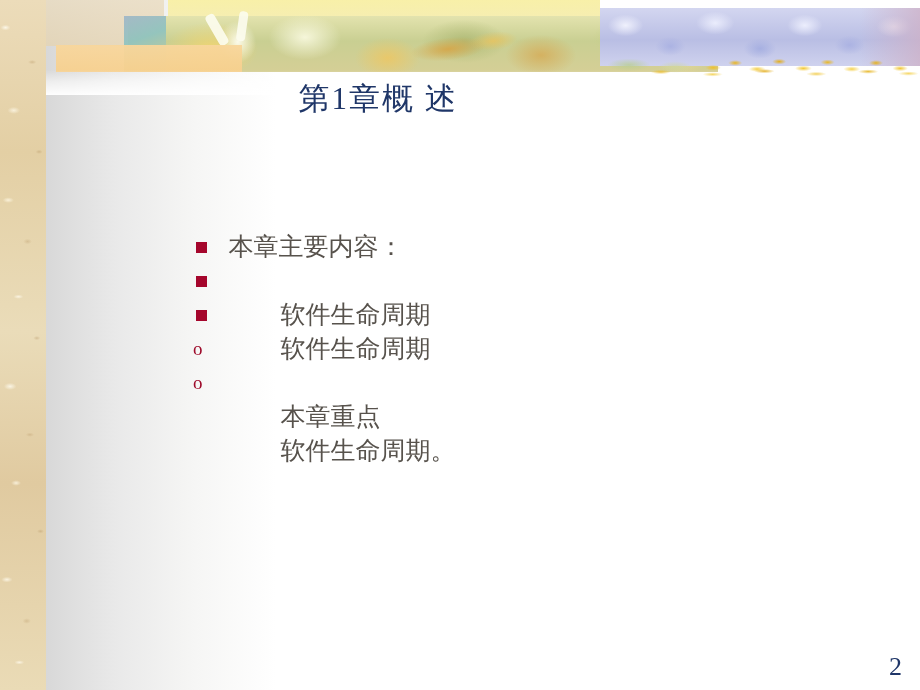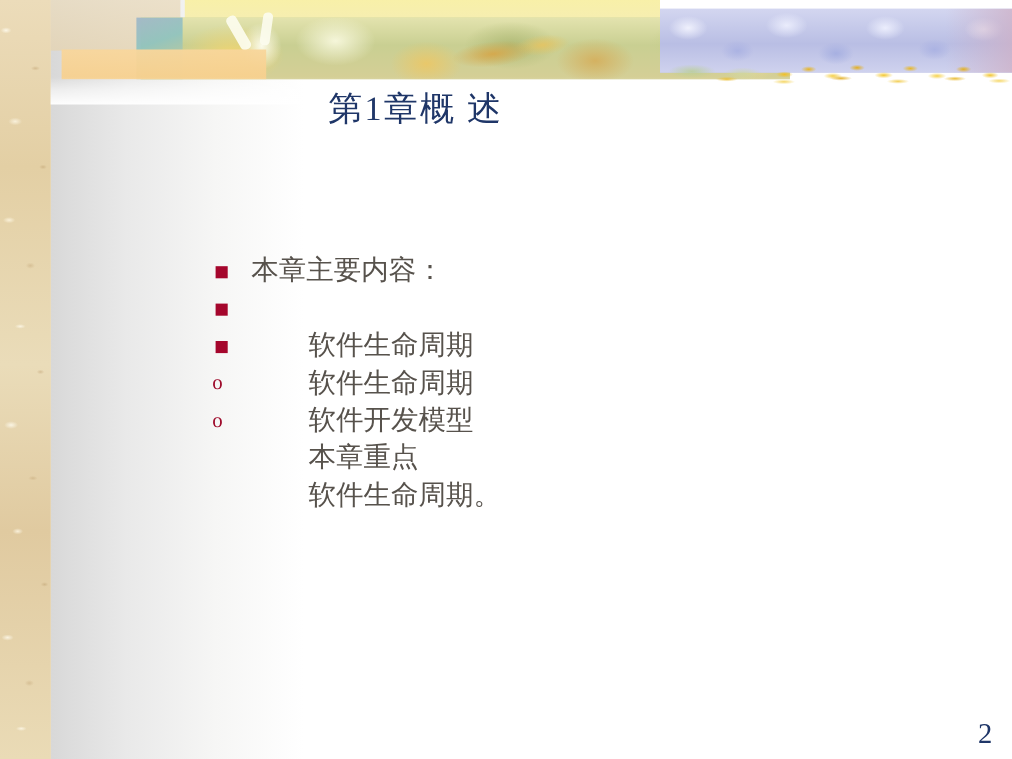--- a/index.html
+++ b/index.html
@@ -263,21 +263,20 @@
       <span>软件生命周期</span>
     </div>
 
     <div class="line bulleted">
       <span class="bullet-sq"></span>
       <span>软件生命周期</span>
     </div>
 
     <div class="line bulleted">
       <span class="bullet-sq"></span>
-      <span>软件开发模型</span>
     </div>
 
 
     <div class="line bulleted">
       <span class="bullet-o">o</span>
       <span>本章重点</span>
     </div>
 
     <div class="line bulleted">
       <span class="bullet-o">o</span>

